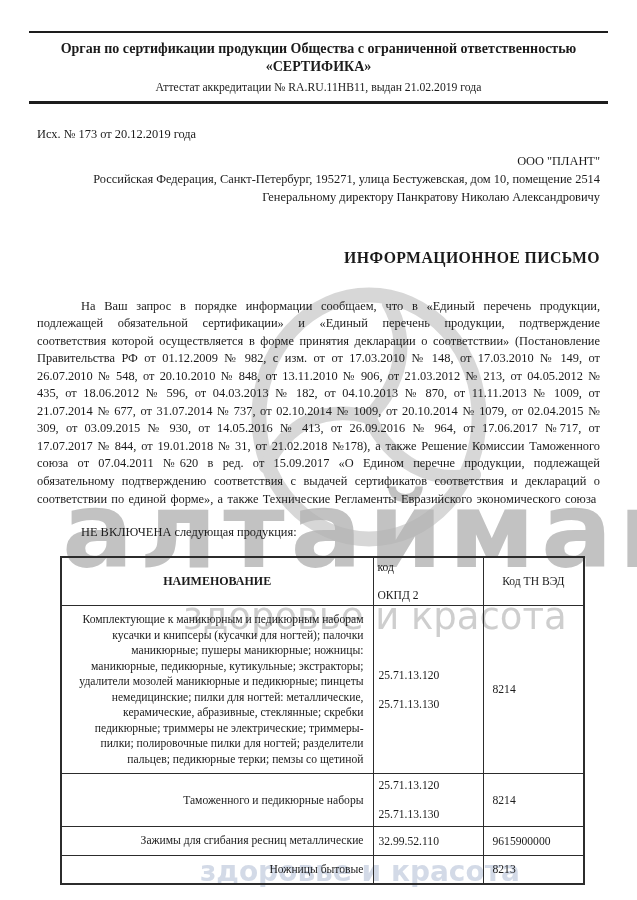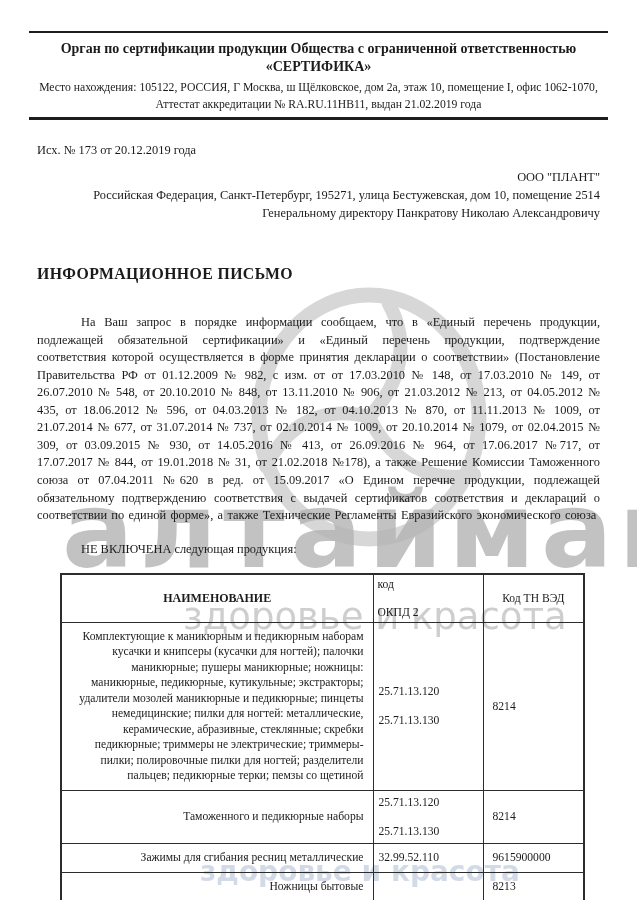--- a/index.html
+++ b/index.html
@@ -25,21 +25,21 @@
   
   .content{position:relative;z-index:1;}
   .rule-thin{height:2px;background:#1d1d1d;margin:31px 29px 7px 29px;}
   .rule-thick{height:3px;background:#1d1d1d;margin:4px 29px 0 29px;}
   .org-title{
     margin:0 30px;text-align:center;font-weight:bold;font-size:14px;line-height:1.32;
   }
   .org-address{margin:3px 30px 0;text-align:center;font-size:11.7px;line-height:1.42;}
   .ref-line{margin:23px 37px 0;font-size:12.4px;}
   .addressee{margin:11px 37px 0;text-align:right;font-size:12.4px;line-height:1.45;}
-  .letter-title{margin:42px 37px 0;text-align:left;font-weight:bold;font-size:15.8px;letter-spacing:.4px;}
+  .letter-title{margin:42px 37px 0;text-align:right;font-weight:bold;font-size:15.8px;letter-spacing:.4px;}
   .body-par{
     margin:31px 37px 17px;text-align:justify;text-indent:44px;
     font-size:12.4px;line-height:1.415;word-spacing:1.2px;
   }
   .not-included{margin:15px 37px 0;text-indent:44px;font-size:12.4px;}
   
   table.doc-table{
     margin:16px 0 0 60px;width:523px;border-collapse:collapse;table-layout:fixed;
     font-size:11.6px;background:transparent;
   }
@@ -72,21 +72,20 @@
   </div>
   <div class="wm wm-brand">алтаймаг</div>
   <div class="wm wm-slogan">здоровье и красота</div>
   <div class="wm wm-bottom">здоровье и красота</div>
 
   <div class="content">
 
     <div class="rule-thin"></div>
     <div class="org-title">Орган по сертификации продукции Общества с ограниченной ответственностью «СЕРТИФИКА»</div>
     <div class="org-address">
-      <div>Место нахождения: 105122, РОССИЯ, Г Москва, ш Щёлковское, дом 2а, этаж 10, помещение I, офис 1062-1070,</div>
       <div>Аттестат аккредитации № RA.RU.11НВ11, выдан 21.02.2019 года</div>
     </div>
     <div class="rule-thick"></div>
 
     <div class="ref-line">Исх. № 173 от 20.12.2019 года</div>
 
     <div class="addressee">
       <div>ООО "ПЛАНТ"</div>
       <div>Российская Федерация, Санкт-Петербург, 195271, улица Бестужевская, дом 10, помещение 2514</div>
       <div>Генеральному директору Панкратову Николаю Александровичу</div>

